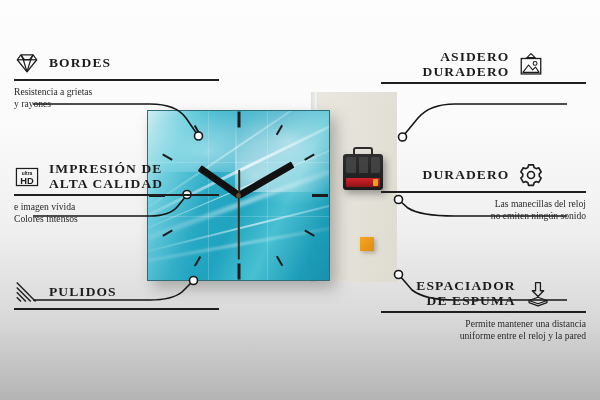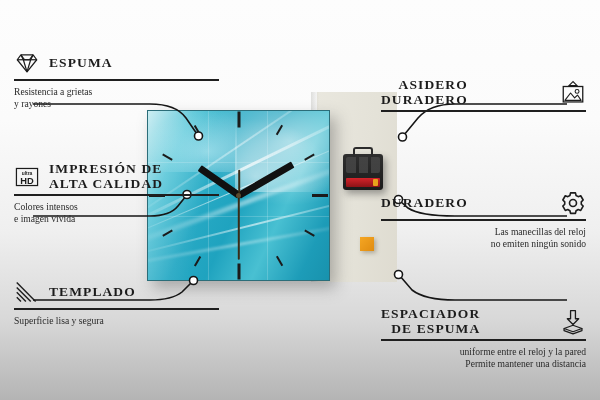--- a/index.html
+++ b/index.html
@@ -64,21 +64,21 @@
     opacity:.75;border-radius:2px;}
   .battery{position:absolute;left:3px;bottom:3px;width:34px;height:9px;border-radius:1px;
     background:linear-gradient(180deg,#d4232a,#8d1317);}
   .battery:after{content:"";position:absolute;right:2px;top:1px;width:5px;height:7px;background:#e9a21c;border-radius:1px;}
   .foam{position:absolute;left:213px;top:145px;width:14px;height:14px;
     background:linear-gradient(135deg,#f5a623,#e08c10);box-shadow:2px 2px 4px rgba(80,70,40,.35);}
 
   
   .feat{position:absolute;width:205px;}
   .feat .head{display:flex;align-items:center;gap:9px;}
-  .feat.right .head{justify-content:space-between;margin-top:28px;}
+  .feat.right .head{justify-content:center;}
   .titles{display:flex;flex-direction:column;line-height:1.08;}
   .t-line{font-size:13.5px;font-weight:bold;letter-spacing:1.1px;color:#1c1c1c;white-space:nowrap;}
   .feat.right .titles{align-items:flex-end;text-align:right;}
   .rule{height:1.5px;background:#1f1f1f;margin-top:3px;width:100%;}
   .desc{margin-top:5px;font-size:9.6px;color:#2a2a2a;line-height:1.32;}
   .feat.right .desc{text-align:right;}
   .icon{flex:0 0 auto;width:26px;height:26px;display:block;}
 
   
   .conn{position:absolute;left:0;top:0;width:600px;height:400px;pointer-events:none;}
@@ -162,21 +162,21 @@
           <path d="M4 12 L16 27 L28 12 L23.5 6 L8.5 6 Z"></path>
           <path d="M4 12 L28 12"></path>
             <path d="M8.5 6 L11.5 12 L16 27"></path>
           <path d="M23.5 6 L20.5 12 L16 27"></path>
             <path d="M11.5 12 L20.5 12"></path>
           <path d="M8.5 6 L13 12"></path>
             <path d="M23.5 6 L19 12"></path>
         </g>
       </svg>
       <div class="titles">
-        <span class="t-line">ESPUMA</span>
+        <span class="t-line">BORDES</span>
       </div>
     </div>
     <div class="rule"></div>
     <div class="desc">
       <div>Resistencia a grietas</div>
       <div>y rayones</div>
     </div>
   </div>
 
   <div class="feat left" style="left:14px;top:162px;">
@@ -186,43 +186,40 @@
         <text x="16" y="14" font-family="Liberation Sans, sans-serif" font-size="6" font-weight="bold" text-anchor="middle" fill="#1c1c1c">ultra</text>
         <text x="16" y="24" font-family="Liberation Sans, sans-serif" font-size="11.5" font-weight="bold" text-anchor="middle" fill="#1c1c1c">HD</text>
       </svg>
       <div class="titles">
         <span class="t-line">IMPRESIÓN DE</span>
         <span class="t-line">ALTA CALIDAD</span>
       </div>
     </div>
     <div class="rule"></div>
     <div class="desc">
+      <div>e imagen vívida</div>
       <div>Colores intensos</div>
-      <div>e imagen vívida</div>
     </div>
   </div>
 
   <div class="feat left" style="left:14px;top:279px;">
     <div class="head">
       <svg class="icon" viewBox="0 0 32 32">
         <g stroke="#1c1c1c" stroke-width="1.7" stroke-linecap="square">
           <path d="M4 5 L26 27"></path>
             <path d="M4 11 L20 27"></path>
           <path d="M4 17 L14 27"></path>
             <path d="M4 23 L8 27"></path>
         </g>
       </svg>
       <div class="titles">
-        <span class="t-line">TEMPLADO</span>
-      </div>
-    </div>
-    <div class="rule"></div>
-    <div class="desc">
-      <div>Superficie lisa y segura</div>
-    </div>
+        <span class="t-line">PULIDOS</span>
+      </div>
+    </div>
+    <div class="rule"></div>
   </div>
 
   <div class="feat right" style="left:381px;top:50px;">
     <div class="head">
       <div class="titles">
         <span class="t-line">ASIDERO</span>
         <span class="t-line">DURADERO</span>
       </div>
       <svg class="icon" viewBox="0 0 32 32">
         <path d="M16 2 L11 7 L21 7 Z" fill="none" stroke="#1c1c1c" stroke-width="1.4"></path>
@@ -264,18 +261,18 @@
       <svg class="icon" viewBox="0 0 32 32">
         <g fill="none" stroke="#1c1c1c" stroke-width="1.6" stroke-linejoin="round">
           <path d="M13 2 h6 v10 h4 l-7 7 -7-7 h4 z"></path>
           <path d="M16 20 L27 24 L16 28 L5 24 Z"></path>
           <path d="M5 24 v2.5 L16 30.5 L27 26.5 V24"></path>
         </g>
       </svg>
     </div>
     <div class="rule"></div>
     <div class="desc">
+      <div>Permite mantener una distancia</div>
       <div>uniforme entre el reloj y la pared</div>
-      <div>Permite mantener una distancia</div>
     </div>
   </div>
 
 </div>
 
 </body></html>

